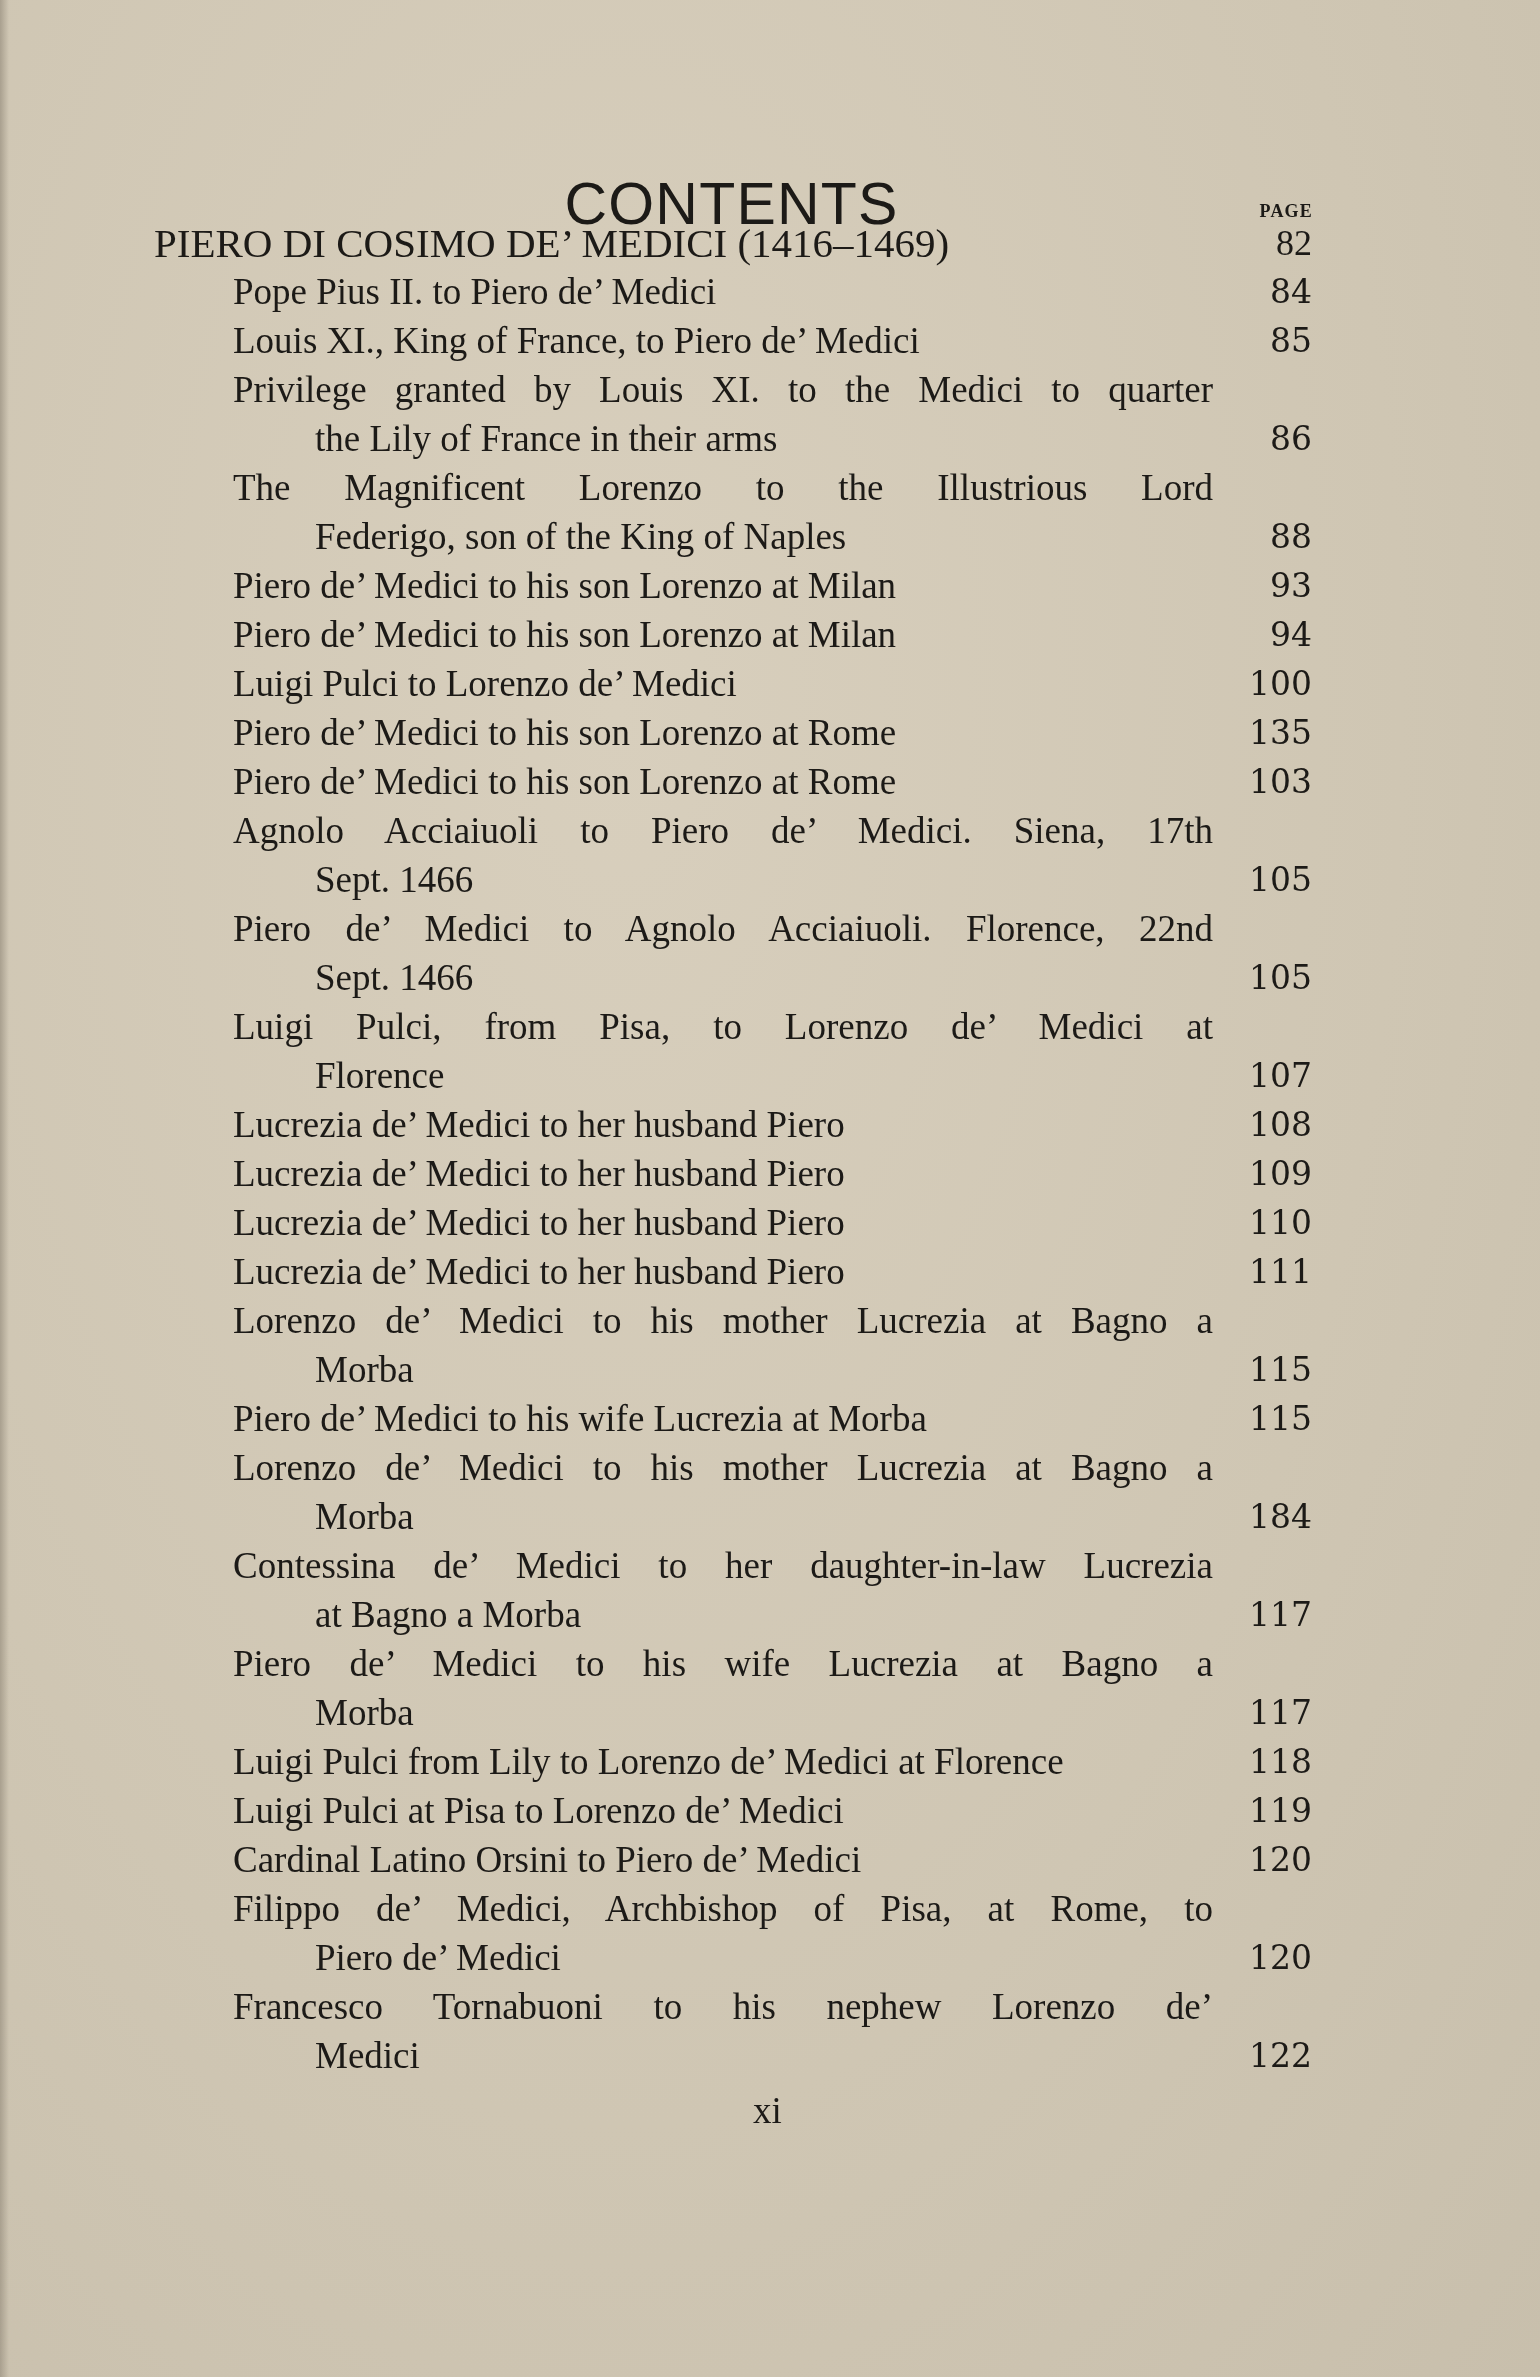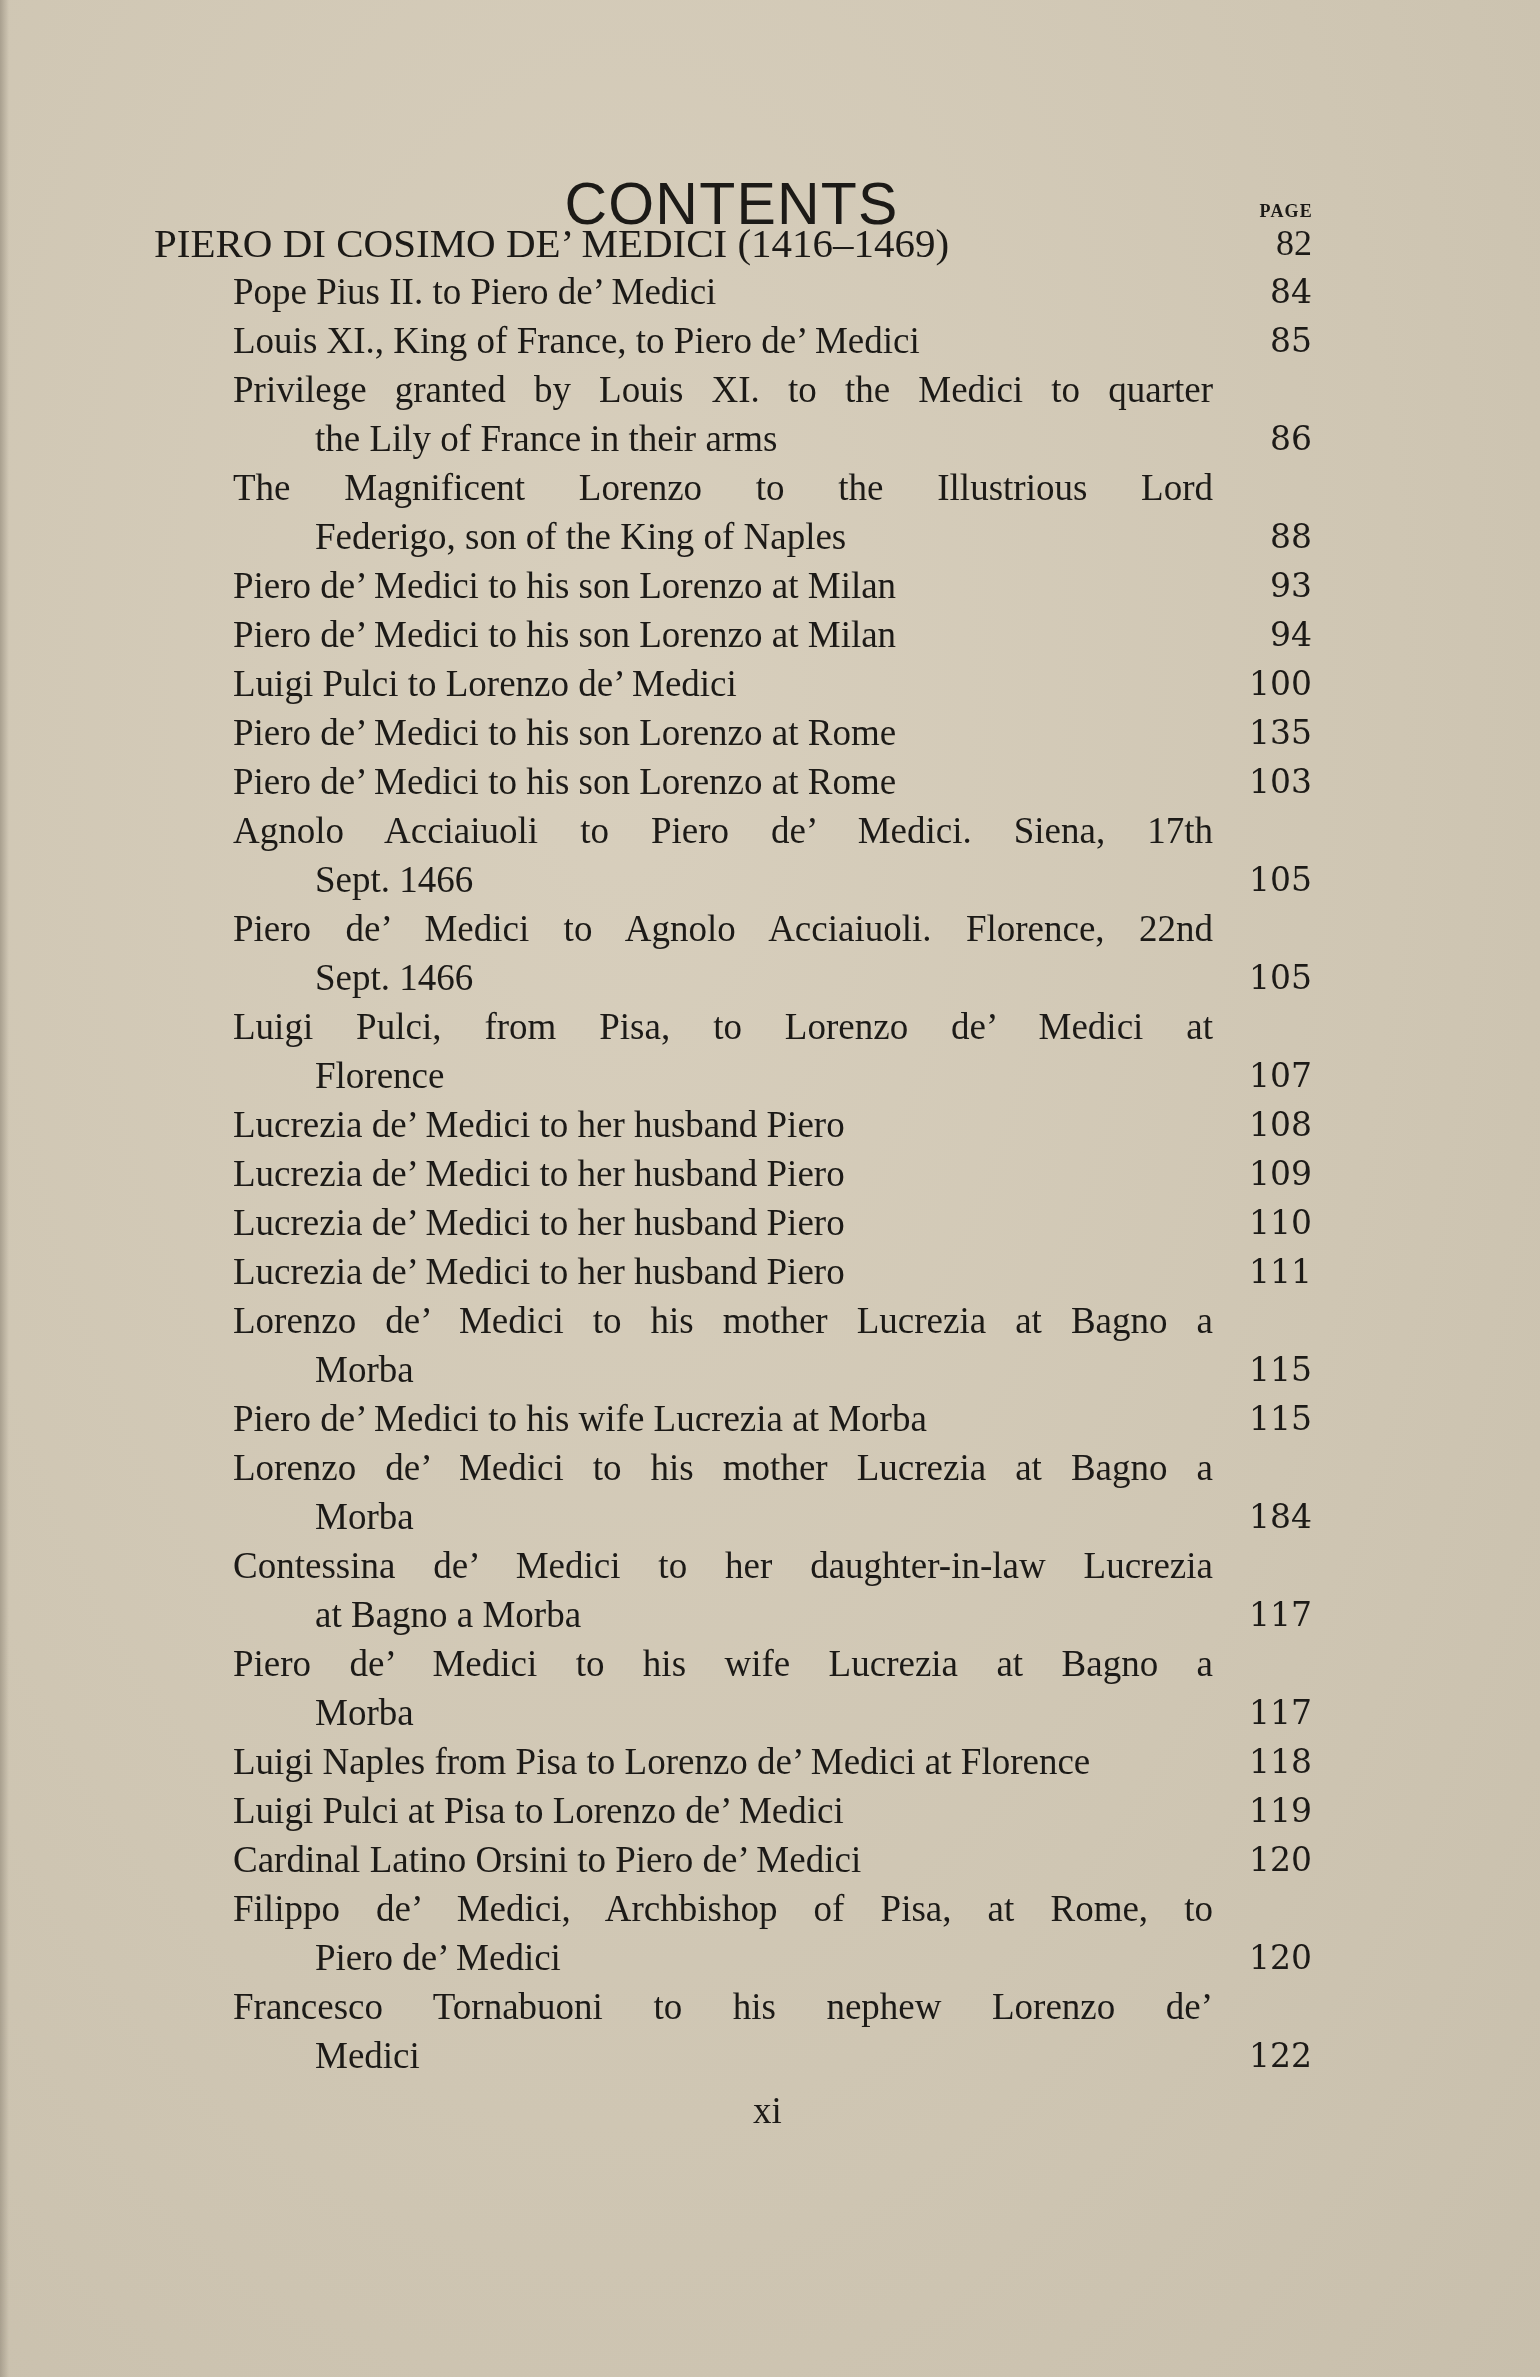--- a/index.html
+++ b/index.html
@@ -187,21 +187,21 @@
     </div>
     <div class="entry">
       <div class="text">
         <span class="line1">Piero de’ Medici to his wife Lucrezia at Bagno a</span>
         <span class="line2">Morba</span>
       </div>
       <div class="pg">117</div>
     </div>
     <div class="entry">
       <div class="text single">
-        <span class="line1">Luigi Naples from Pisa to Lorenzo de’ Medici at Florence</span>
+        <span class="line1">Luigi Pulci from Lily to Lorenzo de’ Medici at Florence</span>
       </div>
       <div class="pg">118</div>
     </div>
     <div class="entry">
       <div class="text single">
         <span class="line1">Luigi Pulci at Pisa to Lorenzo de’ Medici</span>
       </div>
       <div class="pg">119</div>
     </div>
     <div class="entry">

